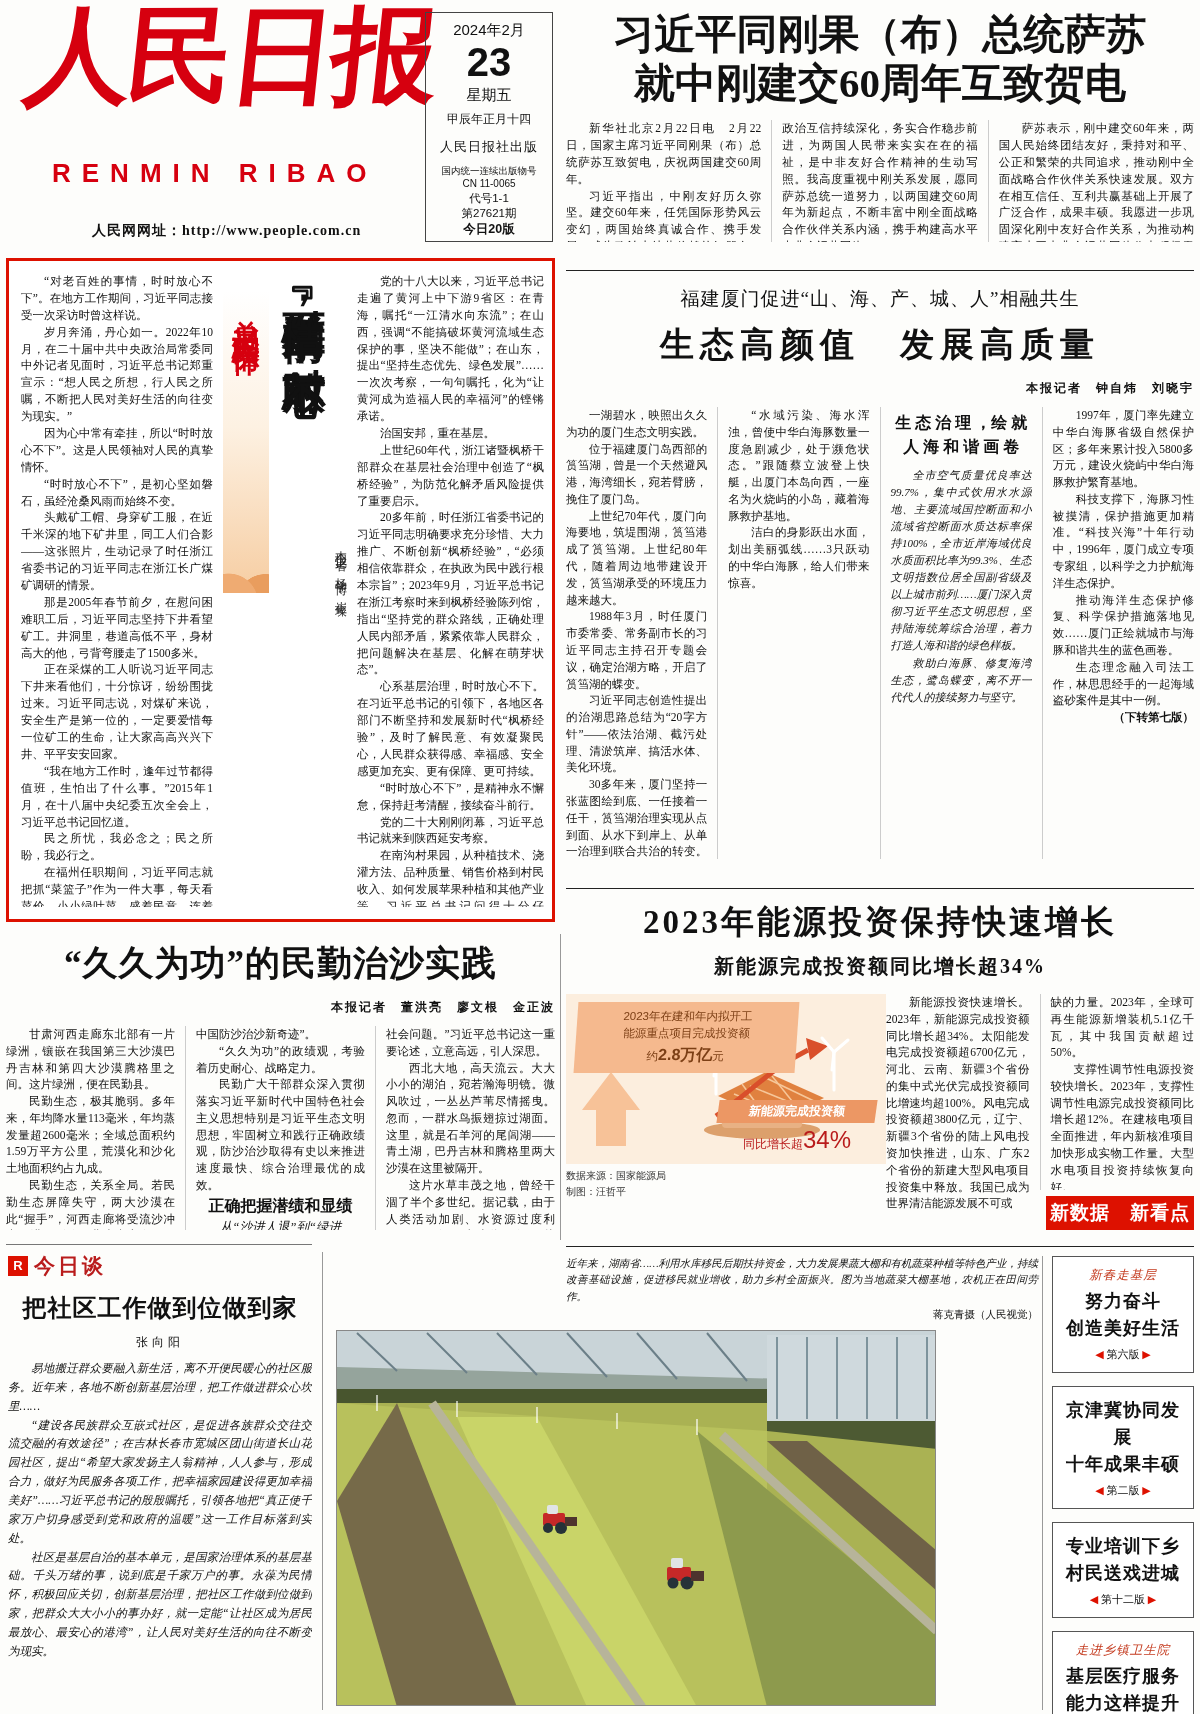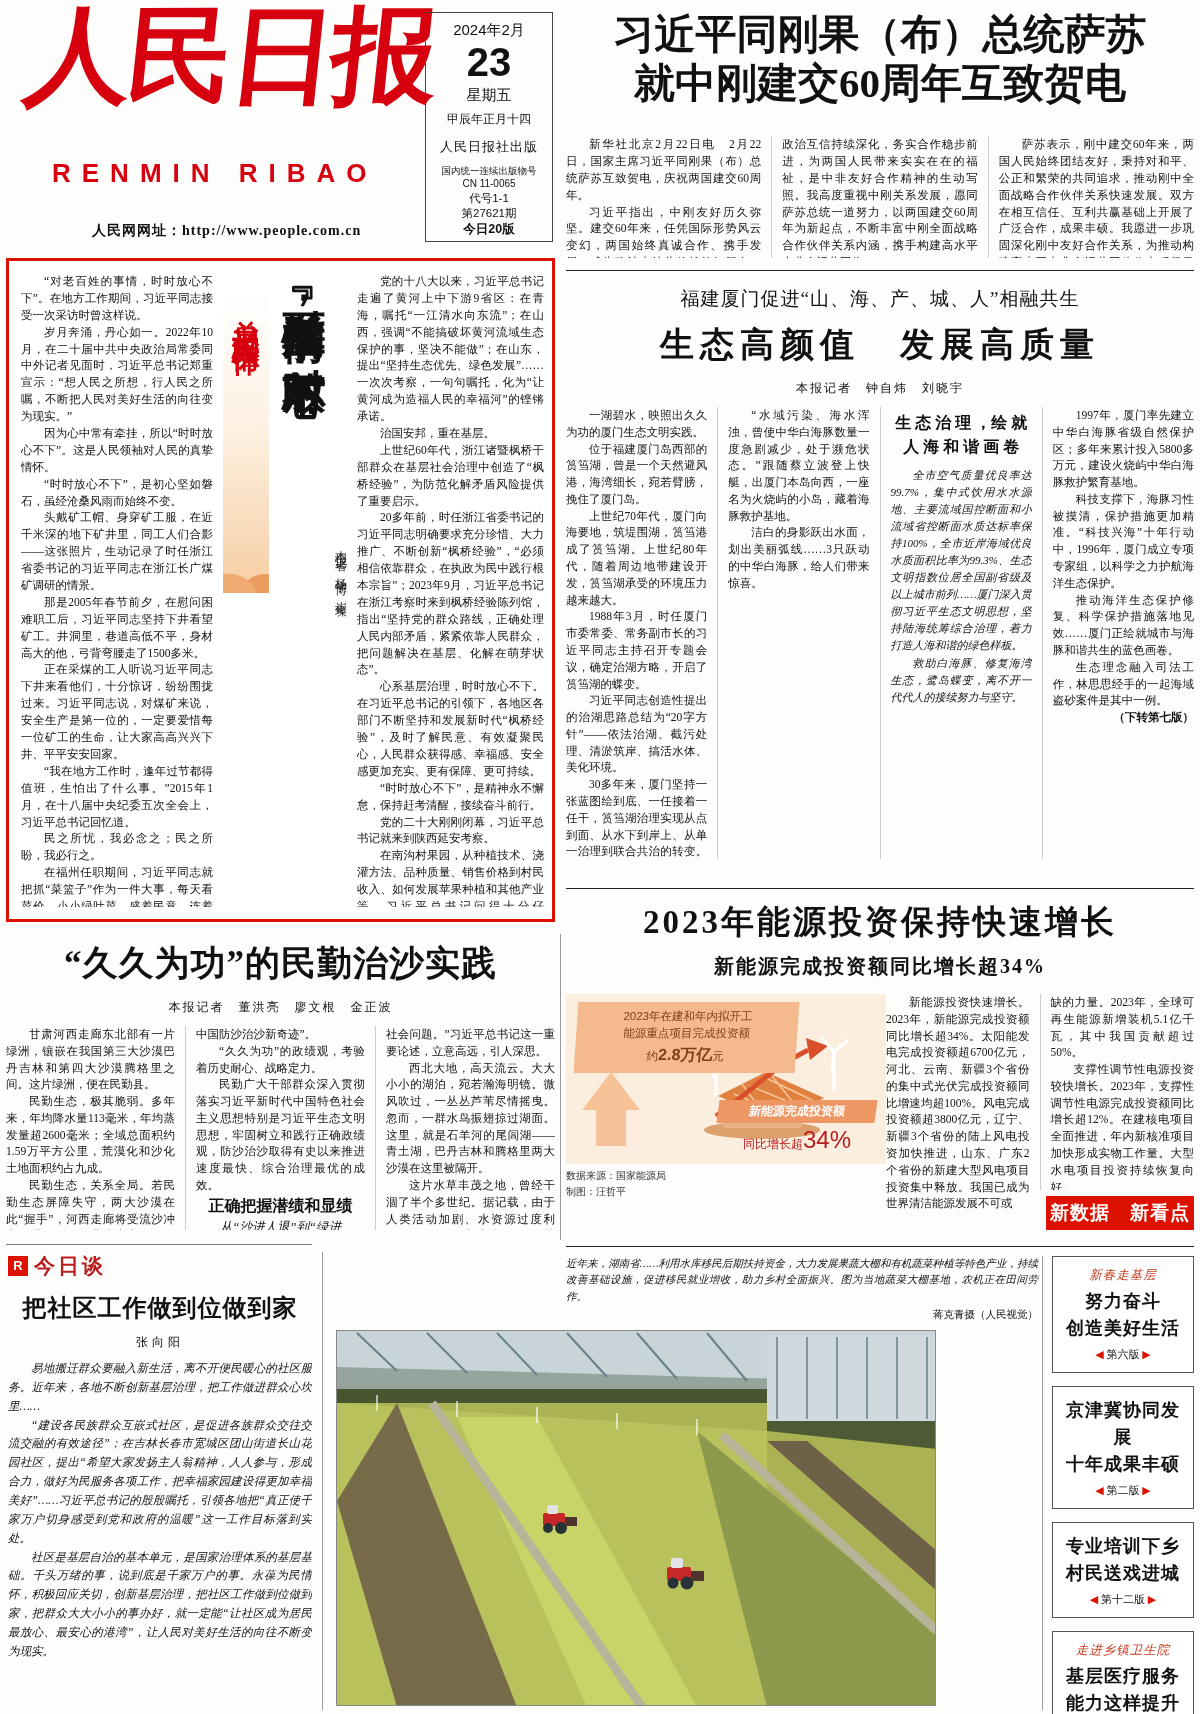--- a/index.html
+++ b/index.html
@@ -21,21 +21,21 @@
   .datebox .w{font-size:15px;margin-top:2px;}
   .datebox .lu{font-size:12px;margin-top:6px;}
   .datebox .pub{font-size:13px;margin-top:10px;letter-spacing:1px;}
   .datebox .s1{font-size:9.5px;margin-top:9px;}
   .datebox .s2{font-size:10px;}
   .datebox .cd{font-size:11.5px;margin-top:2px;}
   .datebox .iss{font-size:11.5px;}
   .datebox .pg{font-size:12.5px;font-weight:bold;}
   .congo{position:absolute;left:566px;top:10px;width:628px;}
   .congo h1{margin:0;text-align:center;font-size:41px;line-height:1.2;font-weight:900;letter-spacing:0px;}
-  .congo .cols{margin-top:28px;}
+  .congo .cols{margin-top:12px;}
   
   .cols{display:flex;}
   .col{flex:1;font-size:11.5px;line-height:1.46;text-align:justify;overflow:hidden;}
   .col+.col{border-left:1px solid #ccc;margin-left:10px;padding-left:10px;}
   .col p{margin:0;text-indent:2em;}
   .jump{text-align:right;text-indent:0 !important;font-weight:bold;}
   
   .leaderbox{position:absolute;left:6px;top:258px;width:549px;height:664px;border:3px solid #dd1100;
       box-sizing:border-box;background:#fff;display:flex;padding:12px 8px 12px 12px;}
   .leaderbox .tcol{width:192px;font-size:11.5px;line-height:1.47;text-align:justify;overflow:hidden;}
@@ -49,21 +49,21 @@
       background:radial-gradient(circle at 22% 100%,#efab72 0 42%,transparent 43%),
                  radial-gradient(circle at 68% 100%,#e99d5e 0 46%,transparent 47%);}
   .leader-headline{height:100%;font-size:43px;font-weight:900;line-height:1.0;letter-spacing:2px;
       margin:0 6px 0 10px;font-family:"Liberation Sans","DejaVu Sans",sans-serif;}
   .leader-byline{height:100%;font-size:12px;letter-spacing:3px;padding-top:268px;color:#222;margin-right:8px;}
   
   .xiamen{position:absolute;left:566px;top:276px;width:628px;}
   .kicker{text-align:center;font-size:19px;letter-spacing:1px;margin-top:10px;}
   .xiamen h2{margin:10px 0 0;text-align:center;font-size:34px;font-weight:900;letter-spacing:6px;
       font-family:"Liberation Sans","DejaVu Sans",sans-serif;}
-  .byline{text-align:center;font-size:12px;margin:12px 0 10px;letter-spacing:2px;}
+  .byline{text-align:right;font-size:12px;margin:12px 0 10px;letter-spacing:2px;font-weight:bold;}
   .xiamen .cols{height:452px;}
   .inset-title{font-size:16px;font-weight:bold;text-align:center;line-height:1.5;margin:4px 0 8px;}
   .inset p{margin:0;text-indent:2em;font-style:italic;font-size:11px;line-height:1.55;}
   
   .energy{position:absolute;left:566px;top:896px;width:628px;}
   .energy h2{margin:4px 0 0;text-align:center;font-size:33px;font-weight:900;letter-spacing:3px;}
   .energy h3{margin:8px 0 0;text-align:center;font-size:20px;font-weight:bold;letter-spacing:2px;}
   .energy .row{display:flex;margin-top:14px;}
   .infographic{width:320px;height:170px;position:relative;background:#fceede;flex:none;overflow:hidden;}
   .ig-top{position:absolute;left:10px;top:8px;width:205px;padding:6px 8px;background:#f5b98e;

